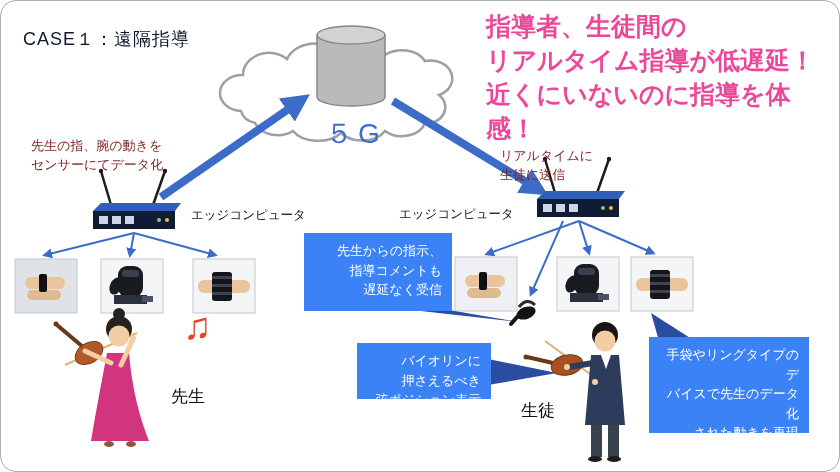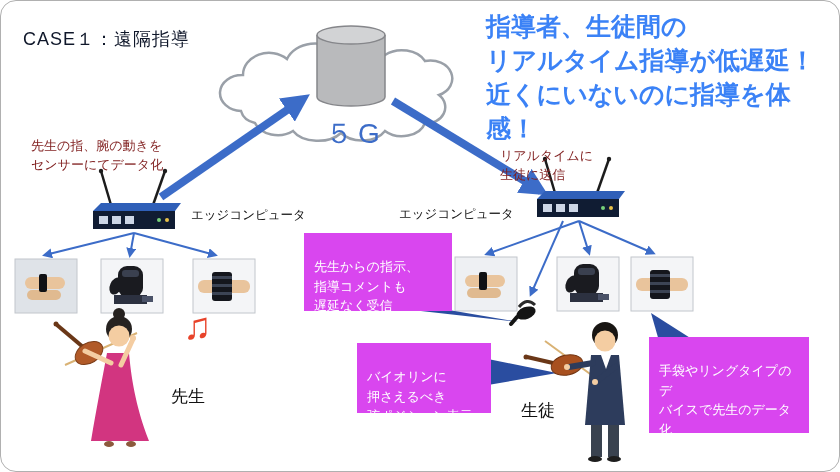--- a/index.html
+++ b/index.html
@@ -4,35 +4,35 @@
 <style>
   html,body { margin:0; padding:0; background:#ffffff; }
   body { font-family:"Liberation Sans","DejaVu Sans",sans-serif; color:#111; }
   .canvas {
     position:relative; width:840px; height:472px; box-sizing:border-box;
     background:#fff; border:1.5px solid #b0b0b0; border-radius:16px; overflow:hidden;
   }
   .art { position:absolute; left:0; top:0; }
   .abs { position:absolute; white-space:pre-line; }
   .title { left:22px; top:26px; font-size:18px; letter-spacing:1px; color:#0f172a; }
-  .headline { left:485px; top:8px; font-size:25px; font-weight:700; line-height:1.36; color:#3b82f6; }
+  .headline { left:485px; top:8px; font-size:25px; font-weight:700; line-height:1.36; color:#ec4899; }
   .label-5g { left:316px; top:114px; width:76px; text-align:center; font-size:28px;
               letter-spacing:5px; font-weight:500; color:#3c6cc8; }
   .caption { font-size:13px; line-height:1.45; color:#7f1d1d;font-family:Liberation Serif, serif; }
   .caption-left { left:30px; top:136px; }
   .caption-right { left:499px; top:122px;margin-top:24px; }
   .edge-label { font-size:12.5px; color:#111; }
   .edge-left { left:190px; top:206px; }
   .edge-right { left:398px; top:205px; }
   .callout {
-    background:#d946ef; color:#fff; font-size:13px; line-height:1.5;
-    padding:24px 10px; box-sizing:border-box;
+    background:#3b82f6; color:#fff; font-size:13px; line-height:1.5;
+    padding:8px 10px; box-sizing:border-box;text-align:right;
   }
   .callout-receive   { left:303px; top:232px; width:148px; height:78px; }
-  .callout-position  { left:356px; top:342px; width:134px; height:70px; }
+  .callout-position  { left:356px; top:342px; width:134px; height:56px; }
   .callout-reproduce { left:648px; top:336px; width:160px; height:96px; }
   .person-label { font-size:17px; color:#111; }
   .label-teacher { left:170px; top:384px; }
   .label-student { left:520px; top:398px; }
   .music-note { left:182px; top:306px; font-size:38px; color:#e8432a; line-height:1; }
 </style>
 </head>
 <body>
 
 <div class="canvas">

